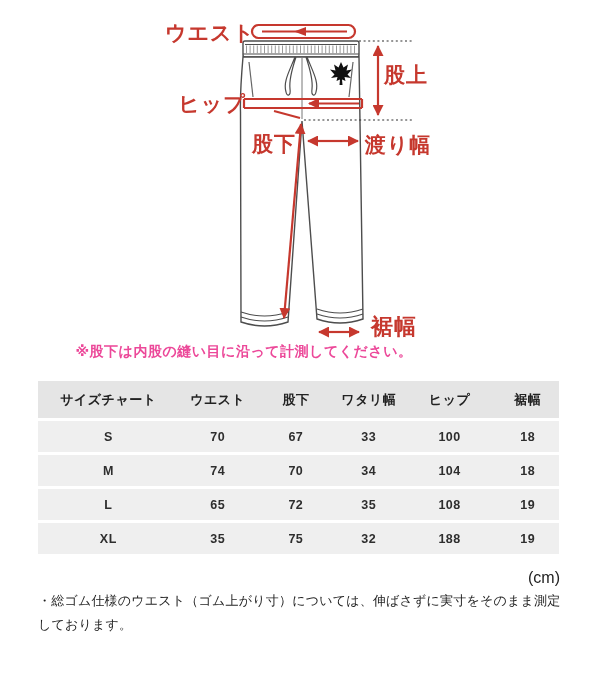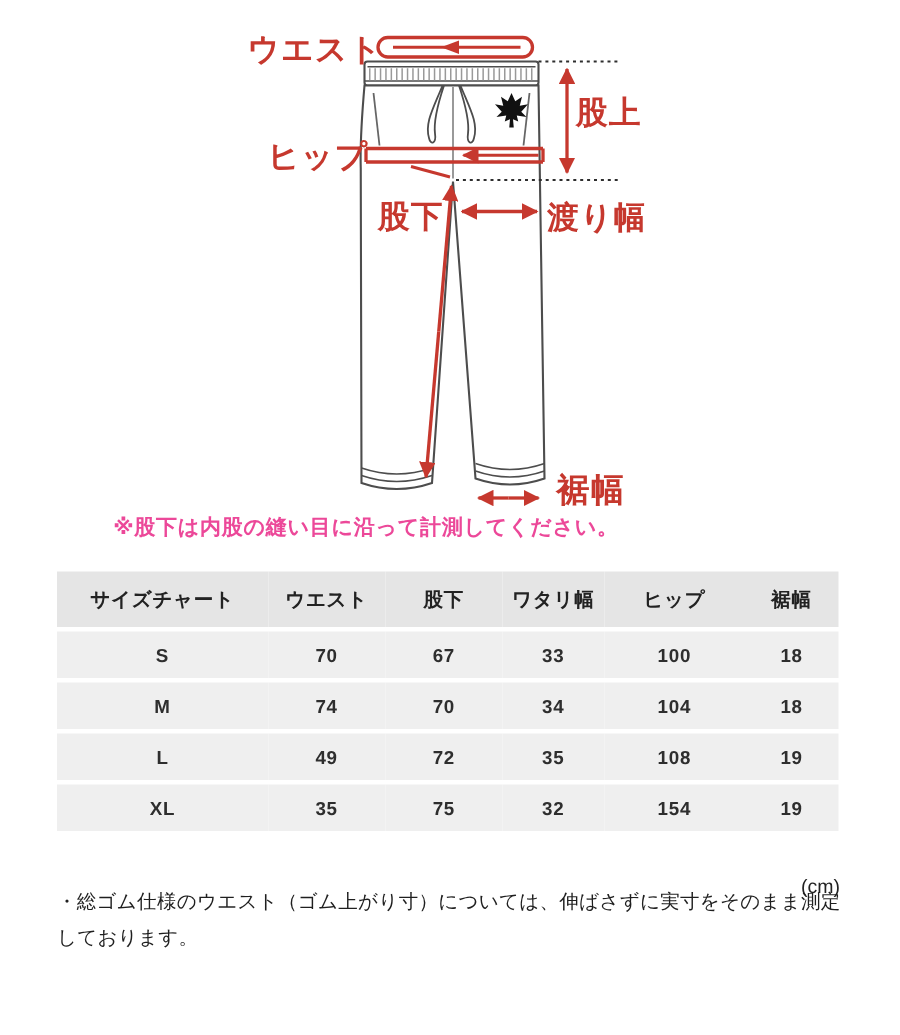--- a/index.html
+++ b/index.html
@@ -56,22 +56,22 @@
     letter-spacing: 0.5px;
   }
   .col-size  { width: 27%; }
   .col-waist { width: 15%; }
   .col-inseam{ width: 15%; }
   .col-thigh { width: 13%; }
   .col-hip   { width: 18%; }
   .col-hem   { width: 12%; }
 
   .unit-label {
-    position: absolute; top: 583px; right: 40px;
-    font-size: 13px; color: #222;
+    position: absolute; top: 569px; right: 40px;
+    font-size: 16px; color: #222;
   }
 
   .footnotes {
     position: absolute; top: 589px; left: 38px; right: 28px;
     font-size: 13px; color: #1f1f1f;
     line-height: 23.5px;
     letter-spacing: 0.2px;
   }
 </style>
 </head>
@@ -206,32 +206,32 @@
       <tr>
         <td>M</td>
         <td>74</td>
         <td>70</td>
         <td>34</td>
         <td>104</td>
         <td>18</td>
       </tr>
       <tr>
         <td>L</td>
-        <td>49</td>
+        <td>65</td>
         <td>72</td>
         <td>35</td>
         <td>108</td>
         <td>19</td>
       </tr>
       <tr>
         <td>XL</td>
         <td>35</td>
         <td>75</td>
         <td>32</td>
-        <td>154</td>
+        <td>188</td>
         <td>19</td>
       </tr>
     </tbody>
   </table>
 </div>
 
 <div class="unit-label">(cm)</div>
 
 <div class="footnotes">
   <div>・総ゴム仕様のウエスト（ゴム上がり寸）については、伸ばさずに実寸をそのまま測定しております。</div>

